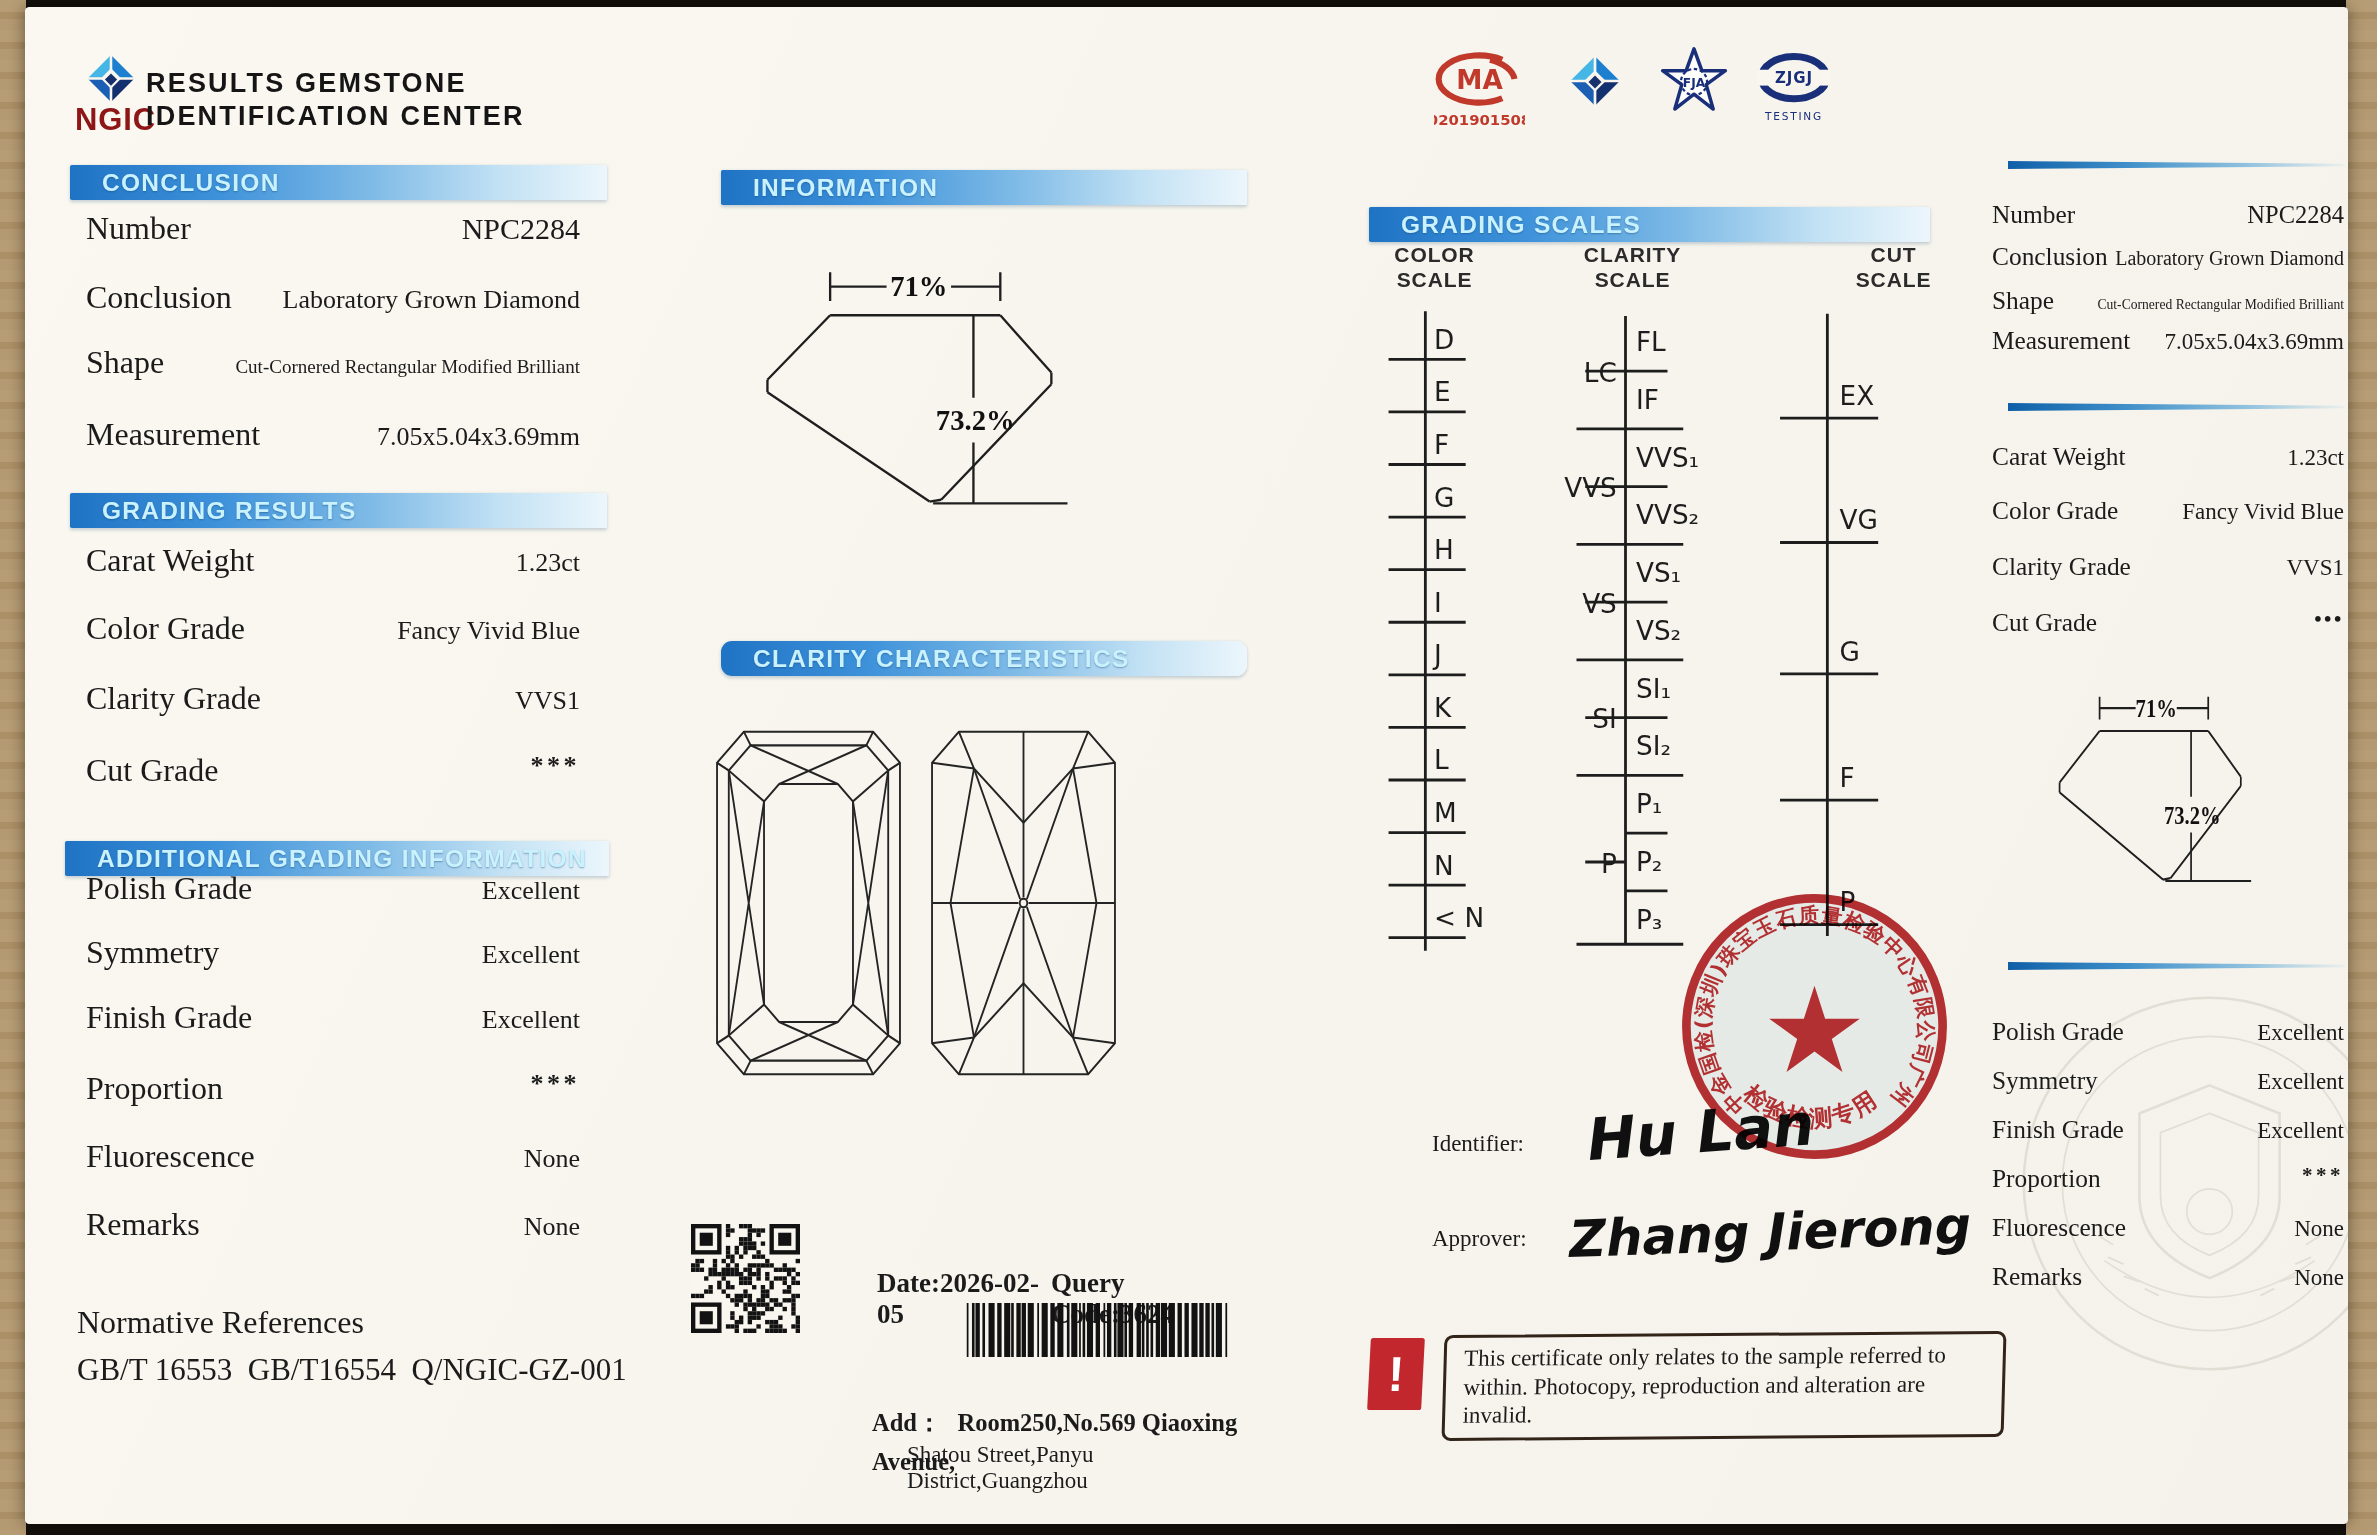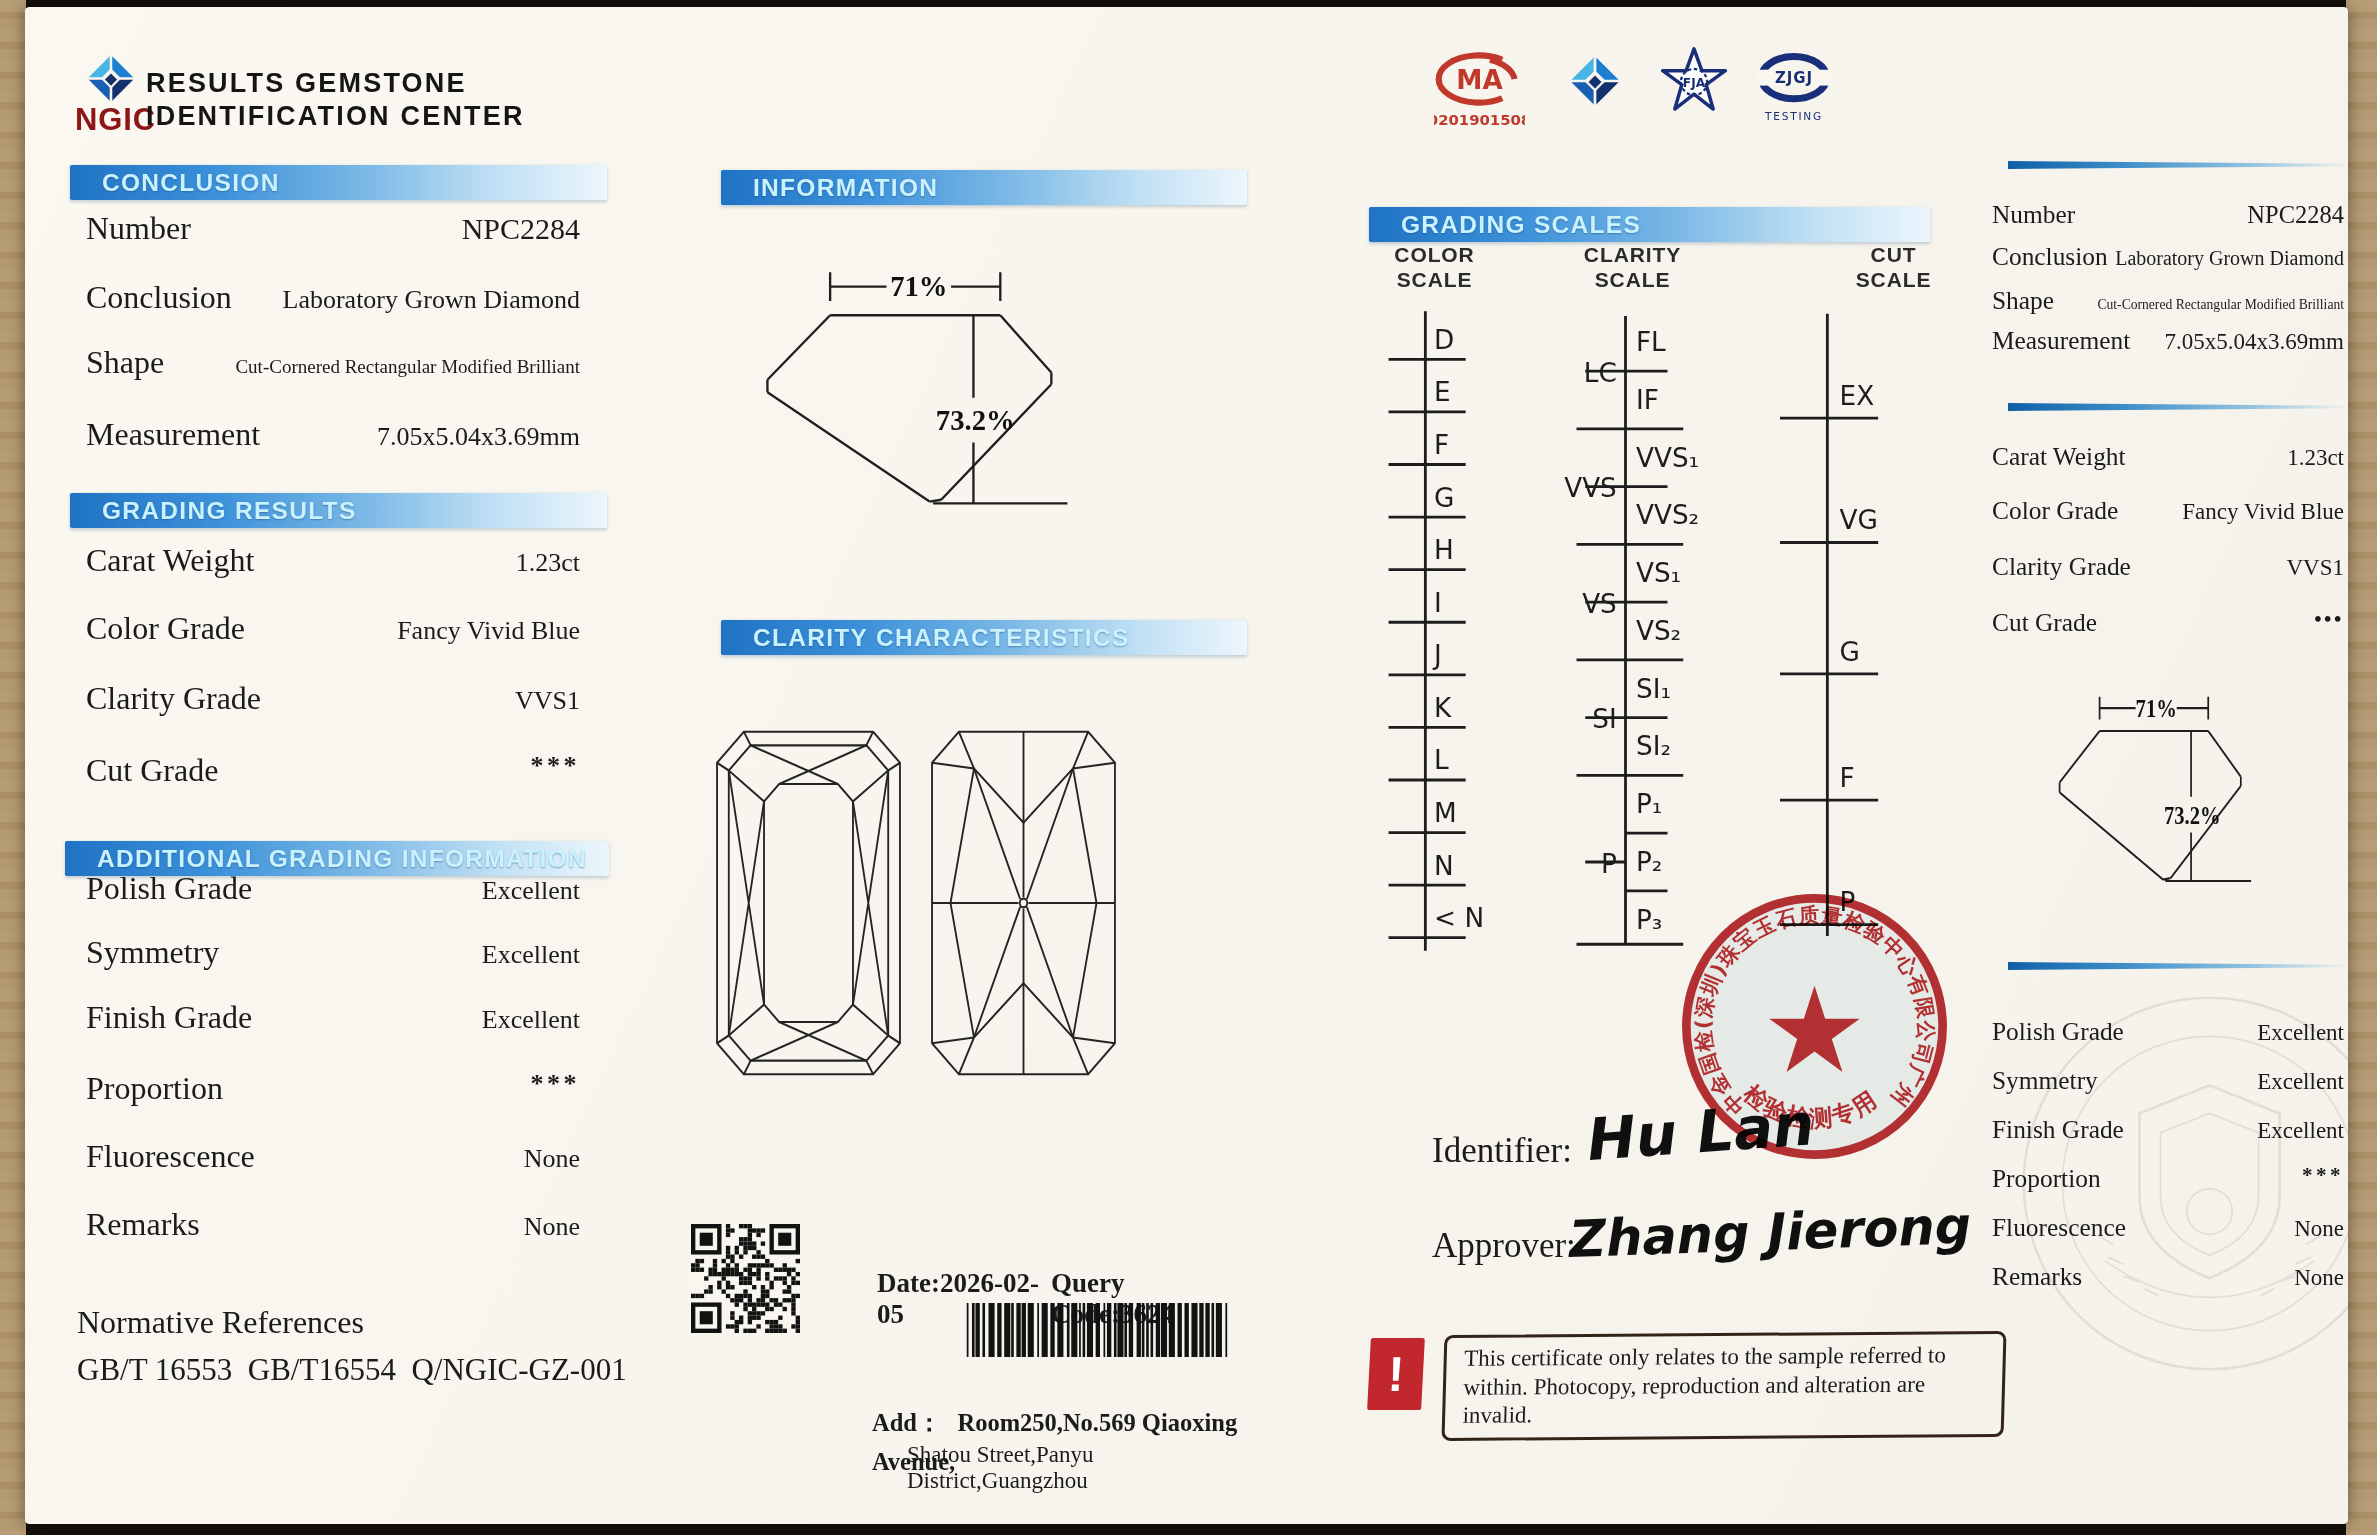--- a/index.html
+++ b/index.html
@@ -38,21 +38,21 @@
   .orgname{position:absolute;left:146px;top:67px;font-family:"Liberation Sans",sans-serif;
         font-weight:700;font-size:27px;letter-spacing:2.2px;line-height:33px;color:#151515;}
   .ngic{position:absolute;left:75px;top:102px;font-family:"Liberation Sans",sans-serif;
         font-weight:800;font-size:31px;letter-spacing:0.9px;color:#8e1616;}
   .scale-head{position:absolute;text-align:center;font-family:"Liberation Sans",sans-serif;
         font-weight:700;font-size:21px;line-height:25.4px;letter-spacing:0.9px;color:#2b2b2b;}
   .footer-serif{font-weight:700;font-size:27px;align-items:center;}
   .addr{position:absolute;left:872px;top:1403px;width:403px;font-weight:700;font-size:24.5px;line-height:39px;}
   .addr .al{margin-right:16px;}
   .addr2{position:absolute;left:907px;top:1442px;width:368px;font-weight:400;font-size:23px;}
-  .siglabel{font-size:35px;}
+  .siglabel{font-size:23px;}
   .sig{font-family:"DejaVu Sans",sans-serif;font-style:italic;font-weight:700;color:#101010;}
   .noticebox{position:absolute;left:1443px;top:1333px;width:524px;border:3.5px solid #33241a;
         border-radius:8.8px;padding:7px 14px 7px 17.5px;transform:skewX(-2deg) rotate(-0.4deg);
         font-size:23px;line-height:1.24;}
   .noticeicon{position:absolute;left:1369px;top:1338px;width:54px;height:72px;background:#c1272d;
         display:flex;align-items:center;justify-content:center;color:#fff;font-weight:700;
         font-size:49px;font-family:"Liberation Sans",sans-serif;border-radius:2.6px;
         transform:skewX(-3deg);}
   .normlabel{position:absolute;left:77px;top:1304px;font-size:32px;}
   .normrefs{position:absolute;left:77px;top:1352px;font-size:31px;white-space:pre;}
@@ -207,21 +207,21 @@
       <path d="M15,128 L15,142 M332,120 L332,133"></path>
       <path d="M15,142 L196,264 M332,133 L209,262"></path>
       <path d="M196,264 L209,262"></path>
       <path d="M200,266 H350"></path>
       <path d="M245,56 V148 M245,198 V266"></path>
     </g>
     <text class="serif" x="184" y="34" text-anchor="middle" font-size="32" font-weight="bold" fill="#111">71%</text>
     <text class="serif" x="247" y="184" text-anchor="middle" font-size="32" font-weight="bold" fill="#111">73.2%</text>
   </svg>
 
-  <div class="secbar" style="left:721px;top:620px;width:526px;">
+  <div class="secbar" style="left:721px;top:641px;width:526px;border-radius:11px;">
     <span>CLARITY CHARACTERISTICS</span>
   </div>
 
   <svg class="abs" style="left:712px;top:726px;" width="193" height="354" viewBox="0 0 230 366" preserveAspectRatio="none">
     <g stroke="#242424" stroke-width="2.2" fill="none" stroke-linejoin="round">
       <path d="M38,6 L192,6 L224,38 L224,328 L192,360 L38,360 L6,328 L6,38 Z"></path>
       <path d="M46,20 L184,20 L210,46 L210,320 L184,346 L46,346 L20,320 L20,46 Z"></path>
       <path d="M38,6 L46,20 M192,6 L184,20 M224,38 L210,46 M224,328 L210,320 M192,360 L184,346 M38,360 L46,346 M6,328 L20,320 M6,38 L20,46"></path>
       <path d="M80,60 L150,60 L168,78 L168,288 L150,306 L80,306 L62,288 L62,78 Z"></path>
       <path d="M46,20 L150,60 M184,20 L80,60 M46,346 L150,306 M184,346 L80,306"></path>

